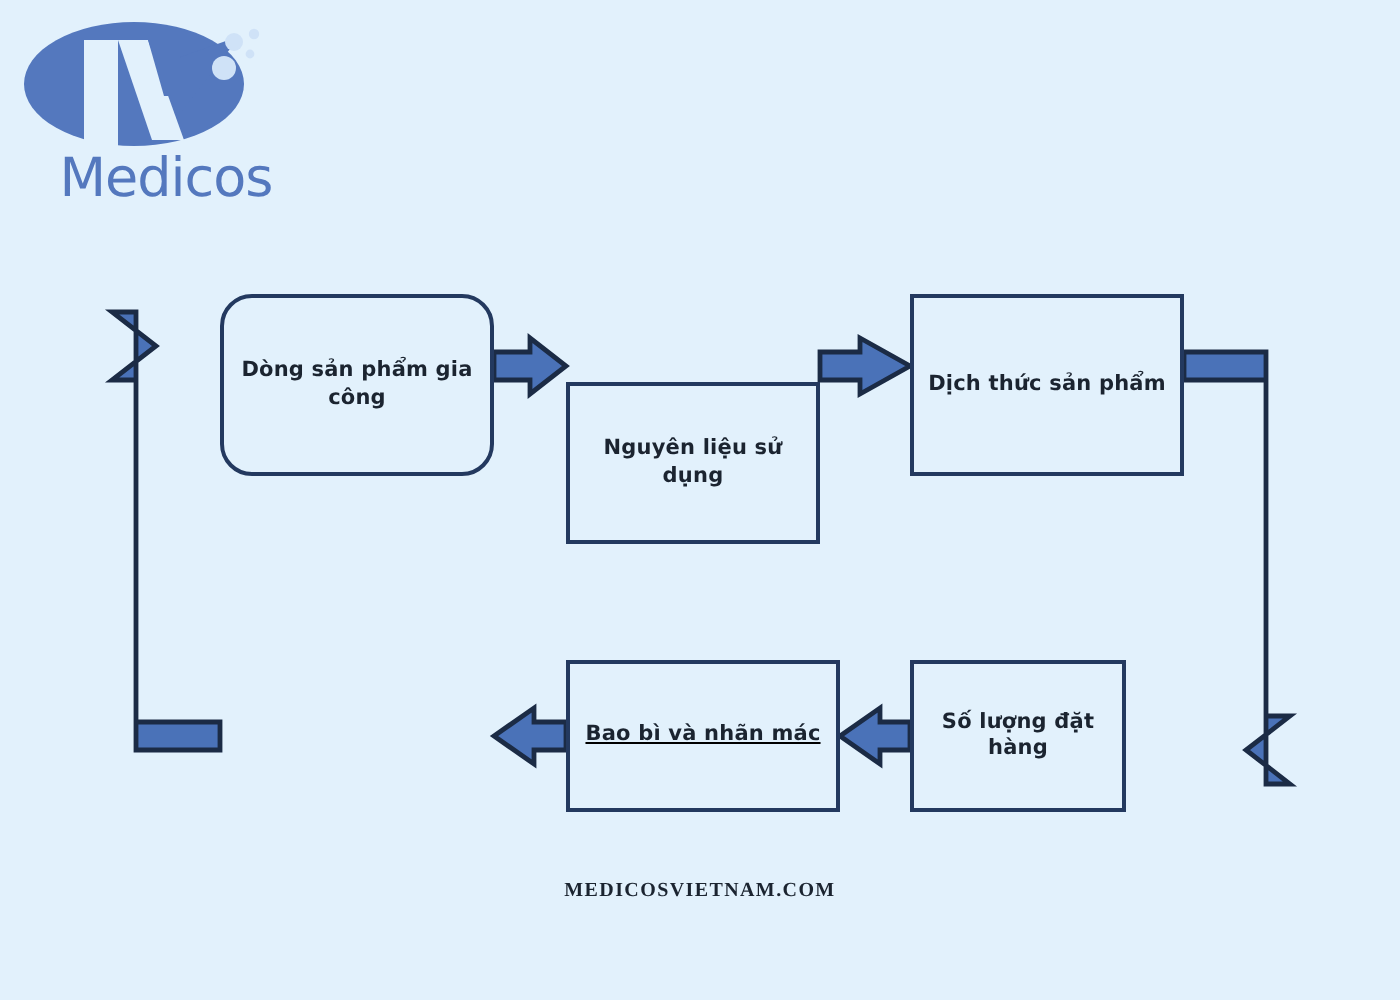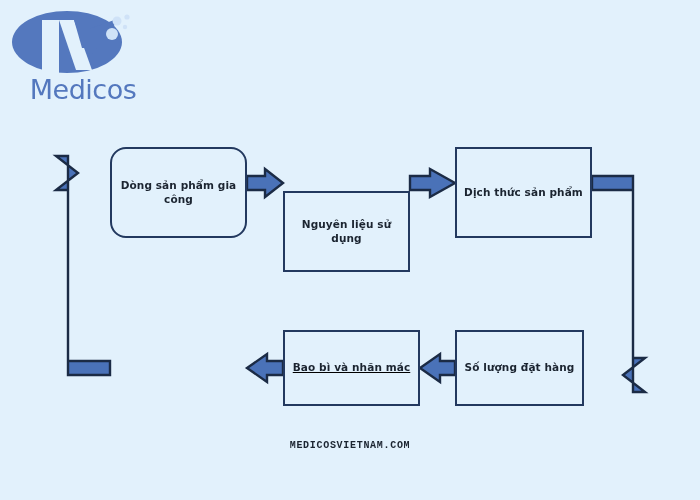--- a/index.html
+++ b/index.html
@@ -81,42 +81,42 @@
     font-weight: 600;
     color: #1b2430;
     line-height: 1.25;
     padding: 0 4px;
     letter-spacing: 0.1px;
   }
 
   .n1 { left: 110px; top: 147px; width: 137px; height: 91px; border-radius: 16px; }
   .n2 { left: 283px; top: 147px; width: 127px; height: 81px; margin-top: 44px; }
   .n3 { left: 455px; top: 147px; width: 137px; height: 91px; }
-  .n4 { left: 455px; top: 330px; width: 129px; height: 76px; }
+  .n4 { left: 455px; top: 330px; width: 108px; height: 76px; }
   .n5 { left: 283px; top: 330px; width: 137px; height: 76px; text-decoration: underline; }
   .n6 { left: 110px; top: 330px; width: 137px; height: 86px; }
 
   
   #arrows {
     position: absolute;
     left: 0;
     top: 0;
     width: 700px;
     height: 500px;
     pointer-events: none;
   }
 
   
   .footer {
     position: absolute;
     left: 0;
     top: 440px;
     width: 700px;
     text-align: center;
-    font-family: Liberation Mono, monospace;
+    font-family: Liberation Serif, serif;
     font-size: 10px;
     font-weight: bold;
     color: #1b2430;
     letter-spacing: 0.7px;
   }
 </style>
 </head>
 <body>
 
 <div id="canvas">

